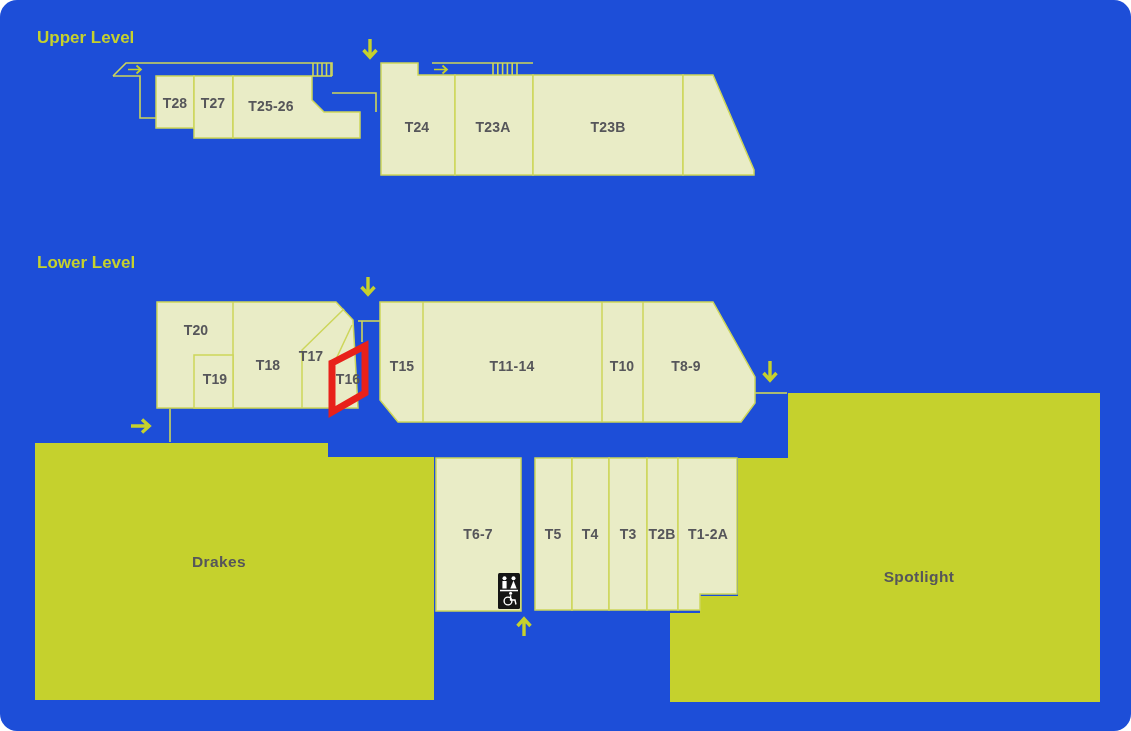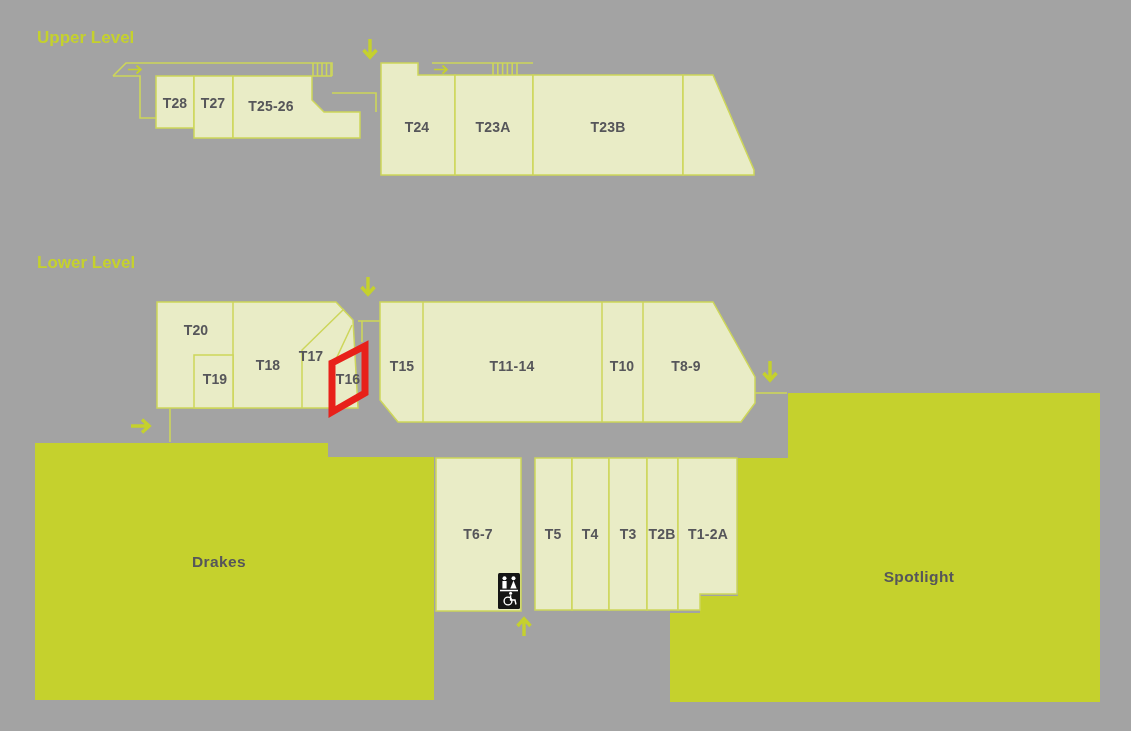--- a/index.html
+++ b/index.html
@@ -1,17 +1,17 @@
 <!DOCTYPE html>
 <html style="--accent: #c5d12d; --pale: #e9ecc6; --border: #cdd65a; --label: #56565a; --highlight: #e8211a; --toilet_bg: #151515;"><head>
 <meta charset="utf-8">
 <style>
   html,body{margin:0;padding:0;background:#fff;}
-  .stage{position:relative;width:1131px;height:731px;background:#a3a3a3;overflow:hidden;
-         font-family:"Liberation Sans",sans-serif;}
+  .stage{position:relative;width:1131px;height:731px;background:#1d4ed8;overflow:hidden;
+         font-family:"Liberation Sans",sans-serif;border-radius:17px;}
   svg{display:block;}
   .pale{fill:var(--pale);stroke:var(--border);stroke-width:1.5;stroke-linejoin:miter;}
   .anchor{fill:var(--accent);stroke:none;}
   .sep{stroke:var(--border);stroke-width:1.5;fill:none;}
   .outline{stroke:var(--border);stroke-width:1.6;fill:none;}
   .arrow{stroke:var(--accent);stroke-width:3.4;fill:none;}
   .arrow-sm{stroke:var(--accent);stroke-width:1.7;fill:none;}
   .lbl{fill:var(--label);font-size:14px;font-weight:700;text-anchor:middle;
        dominant-baseline:middle;letter-spacing:.2px;}
   .lbl-lg{font-size:15.5px;letter-spacing:.4px;}

